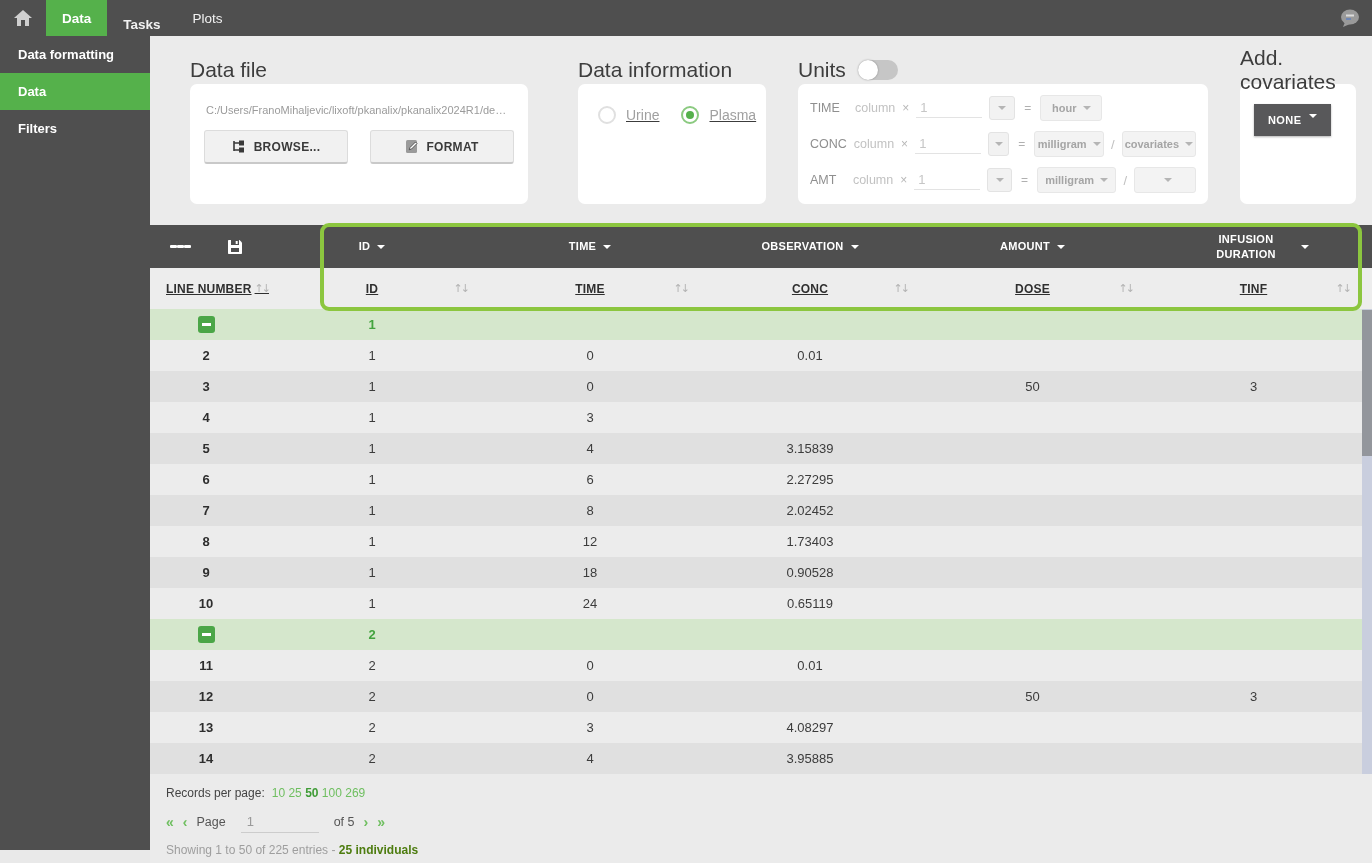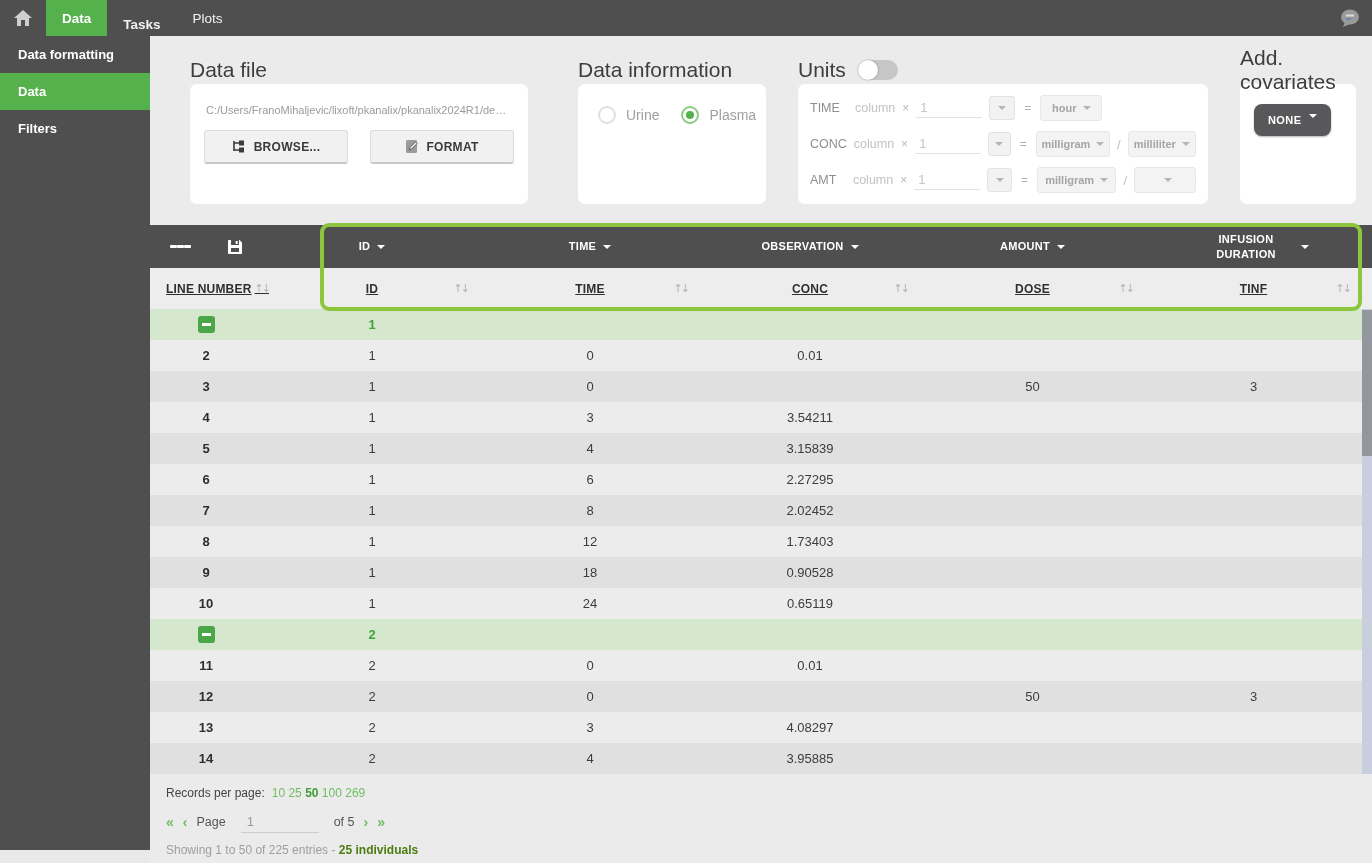--- a/index.html
+++ b/index.html
@@ -37,21 +37,21 @@
   .blk-cov      { flex:1; }
 
   .file-path { font-size:11px; color:#9b9b9b; white-space:nowrap; overflow:hidden;
                text-overflow:ellipsis; margin:6px 2px 14px 2px; }
   .btn-row { display:flex; gap:22px; }
   .gbtn { flex:1; height:34px; background:#f1f1f1; border:1px solid #dcdcdc; border-bottom:2px solid #c9c9c9;
           border-radius:3px; font-family:inherit; font-size:12px; font-weight:700; color:#3a3a3a;
           letter-spacing:.3px; display:flex; align-items:center; justify-content:center; gap:8px; cursor:pointer; }
 
   .radio-row { display:flex; gap:22px; padding:8px 6px; }
-  .radio { display:flex; align-items:center; gap:10px; cursor:pointer; }
+  .radio { display:flex; align-items:center; gap:10px; cursor:pointer;text-decoration:underline; }
   .rb { width:18px; height:18px; border-radius:50%; border:2px solid #e0e0e0; background:#fff; position:relative; }
   .rb.checked { border-color:#8bca80; }
   .rb.checked::after { content:""; position:absolute; left:3px; top:3px; width:8px; height:8px;
                        border-radius:50%; background:#55b14b; }
   .radio-label { font-size:14px; color:#a0a0a0; }
 
   .toggle { width:40px; height:20px; border-radius:10px; background:#c6c6c6; position:relative;
             display:inline-block; cursor:pointer; }
   .toggle .knob { position:absolute; left:0px; top:0px; width:20px; height:20px; border-radius:50%;
                   background:#fff; box-shadow:0 0 2px rgba(0,0,0,.35); }
@@ -69,21 +69,21 @@
   .u-eq { font-size:12px; color:#b0b0b0; margin:0 2px; }
   .u-btn { height:26px; min-width:62px; padding:0 9px; background:#f3f3f3; border:1px solid #e7e7e7;
            border-radius:3px; display:flex; align-items:center; justify-content:center; gap:6px;
            font-size:11px; font-weight:700; color:#a5a5a5; cursor:pointer; }
   .u-slash { font-size:13px; color:#c0c0c0; }
 
   .caret { display:inline-block; width:0; height:0; border-left:4px solid transparent;
            border-right:4px solid transparent; border-top:4px solid #b5b5b5; }
   .caret.white { border-top-color:#fff; }
 
-  .none-btn { margin-top:6px; background:#58585a; color:#fff; border:none; border-radius:8px;
+  .none-btn { margin-top:6px; background:#58585a; color:#fff; border:none; border-radius:0;
               font-family:inherit; font-size:11px; font-weight:700; letter-spacing:.4px;
               padding:10px 14px; display:inline-flex; align-items:flex-start; gap:8px; cursor:pointer;
               box-shadow:0 1px 2px rgba(0,0,0,.3); }
 
   
   .table-area { position:relative; }
   .grid { display:grid; grid-template-columns:170px 160px 220px 220px 225px 217px; width:1212px; }
   .thead-dark { background:#4f4f4f; height:43px; width:1222px; }
   .thead-light { background:#ededed; height:41px; width:1222px; }
   .gh { display:flex; align-items:center; justify-content:center; gap:7px; color:#fff;
@@ -244,21 +244,21 @@
             <span class="u-mini">
                 <i class="caret"></i>
               </span>
             <span class="u-eq">=</span>
             <span class="u-btn">
               <span>milligram</span>
               <i class="caret"></i>
             </span>
             <span class="u-slash">/</span>
             <span class="u-btn">
-              <span>milliliter</span>
+              <span>covariates</span>
               <i class="caret"></i>
             </span>
           </div>
 
           <div class="unit-row">
             <span class="u-label">AMT</span>
             <span class="u-col">column</span>
             <span class="u-x">×</span>
             <input class="u-input" placeholder="1" style="">
             <span class="u-mini">
@@ -390,21 +390,20 @@
             <div class="td c1">1</div>
             <div class="td c2">0</div>
             <div class="td c3"></div>
             <div class="td c4">50</div>
             <div class="td c5">3</div>
           </div>
           <div class="t-row grid odd">
             <div class="td c0">4</div>
             <div class="td c1">1</div>
             <div class="td c2">3</div>
-            <div class="td c3">3.54211</div>
             <div class="td c4"></div>
             <div class="td c5"></div>
           </div>
           <div class="t-row grid even">
             <div class="td c0">5</div>
             <div class="td c1">1</div>
             <div class="td c2">4</div>
             <div class="td c3">3.15839</div>
             <div class="td c4"></div>
             <div class="td c5"></div>

